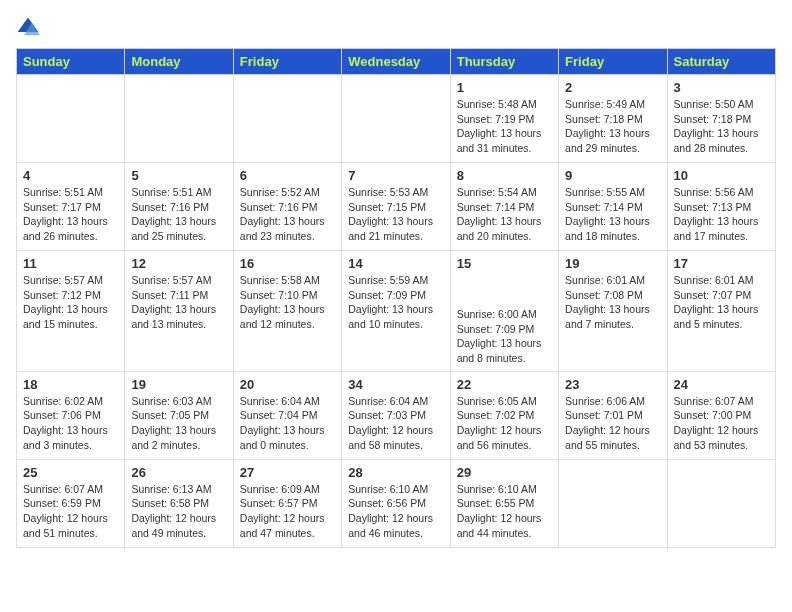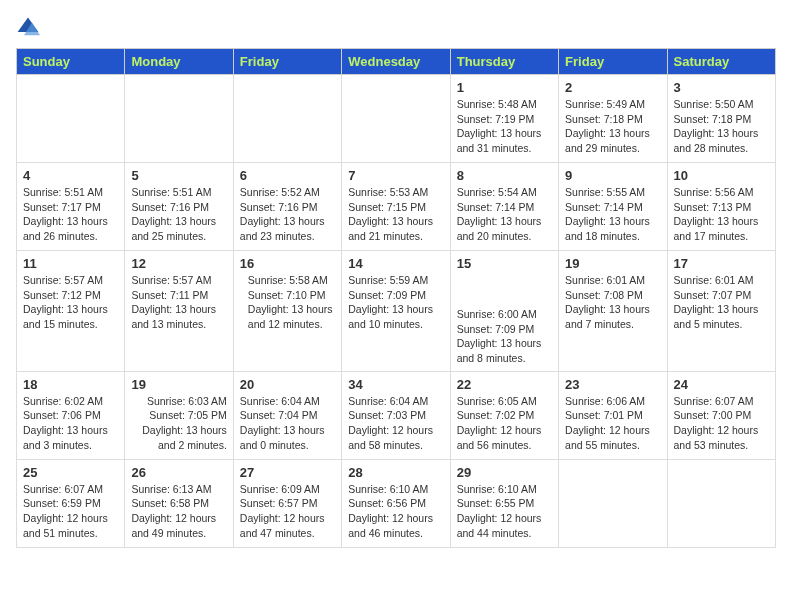--- a/index.html
+++ b/index.html
@@ -197,21 +197,21 @@
         </td>
         <td>
           <div class="cell-day">12</div>
           <div class="cell-content" style="white-space: pre-line;">Sunrise: 5:57 AM
 Sunset: 7:11 PM
 Daylight: 13 hours
 and 13 minutes.</div>
         </td>
         <td>
           <div class="cell-day">16</div>
-          <div class="cell-content" style="white-space: pre-line; margin-left: 8px;">Sunrise: 5:58 AM
+          <div class="cell-content" style="white-space: pre-line;">Sunrise: 5:58 AM
 Sunset: 7:10 PM
 Daylight: 13 hours
 and 12 minutes.</div>
         </td>
         <td>
           <div class="cell-day">14</div>
           <div class="cell-content" style="white-space: pre-line;">Sunrise: 5:59 AM
 Sunset: 7:09 PM
 Daylight: 13 hours
 and 10 minutes.</div>
@@ -241,21 +241,21 @@
       <tr>
         <td>
           <div class="cell-day">18</div>
           <div class="cell-content" style="white-space: pre-line;">Sunrise: 6:02 AM
 Sunset: 7:06 PM
 Daylight: 13 hours
 and 3 minutes.</div>
         </td>
         <td>
           <div class="cell-day">19</div>
-          <div class="cell-content" style="white-space: pre-line; text-align: right;">Sunrise: 6:03 AM
+          <div class="cell-content" style="white-space: pre-line;">Sunrise: 6:03 AM
 Sunset: 7:05 PM
 Daylight: 13 hours
 and 2 minutes.</div>
         </td>
         <td>
           <div class="cell-day">20</div>
           <div class="cell-content" style="white-space: pre-line;">Sunrise: 6:04 AM
 Sunset: 7:04 PM
 Daylight: 13 hours
 and 0 minutes.</div>

